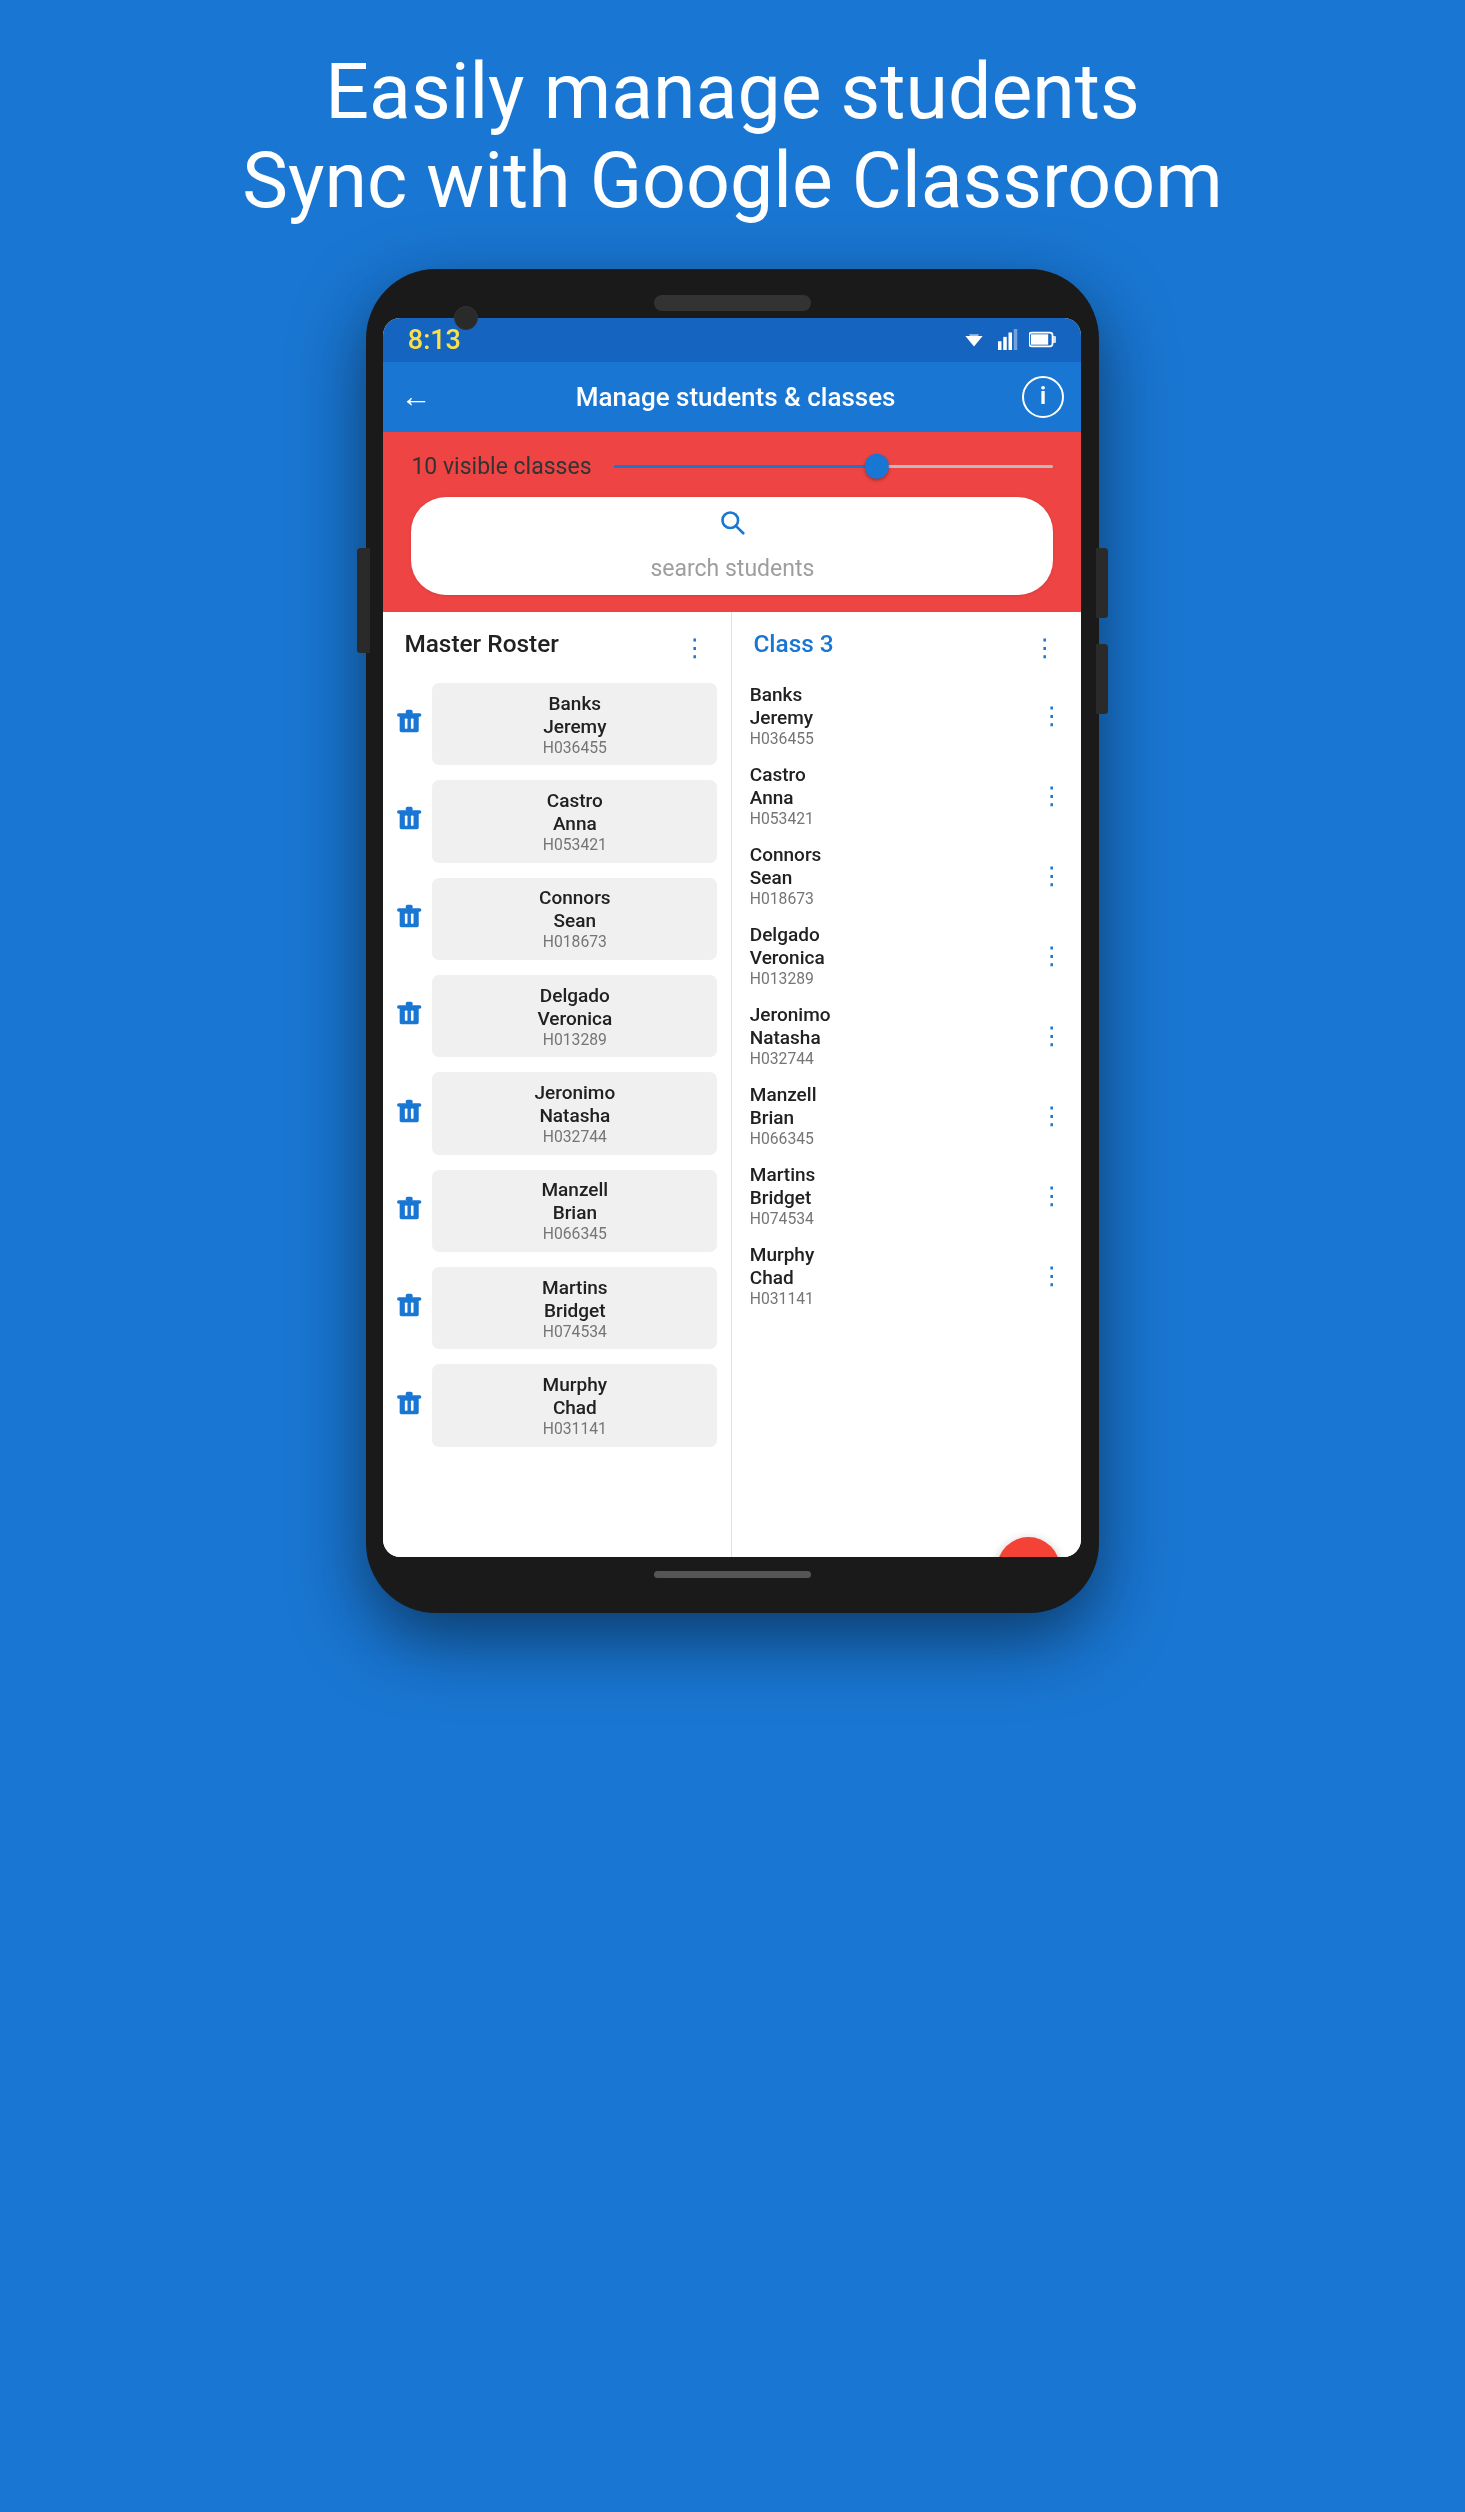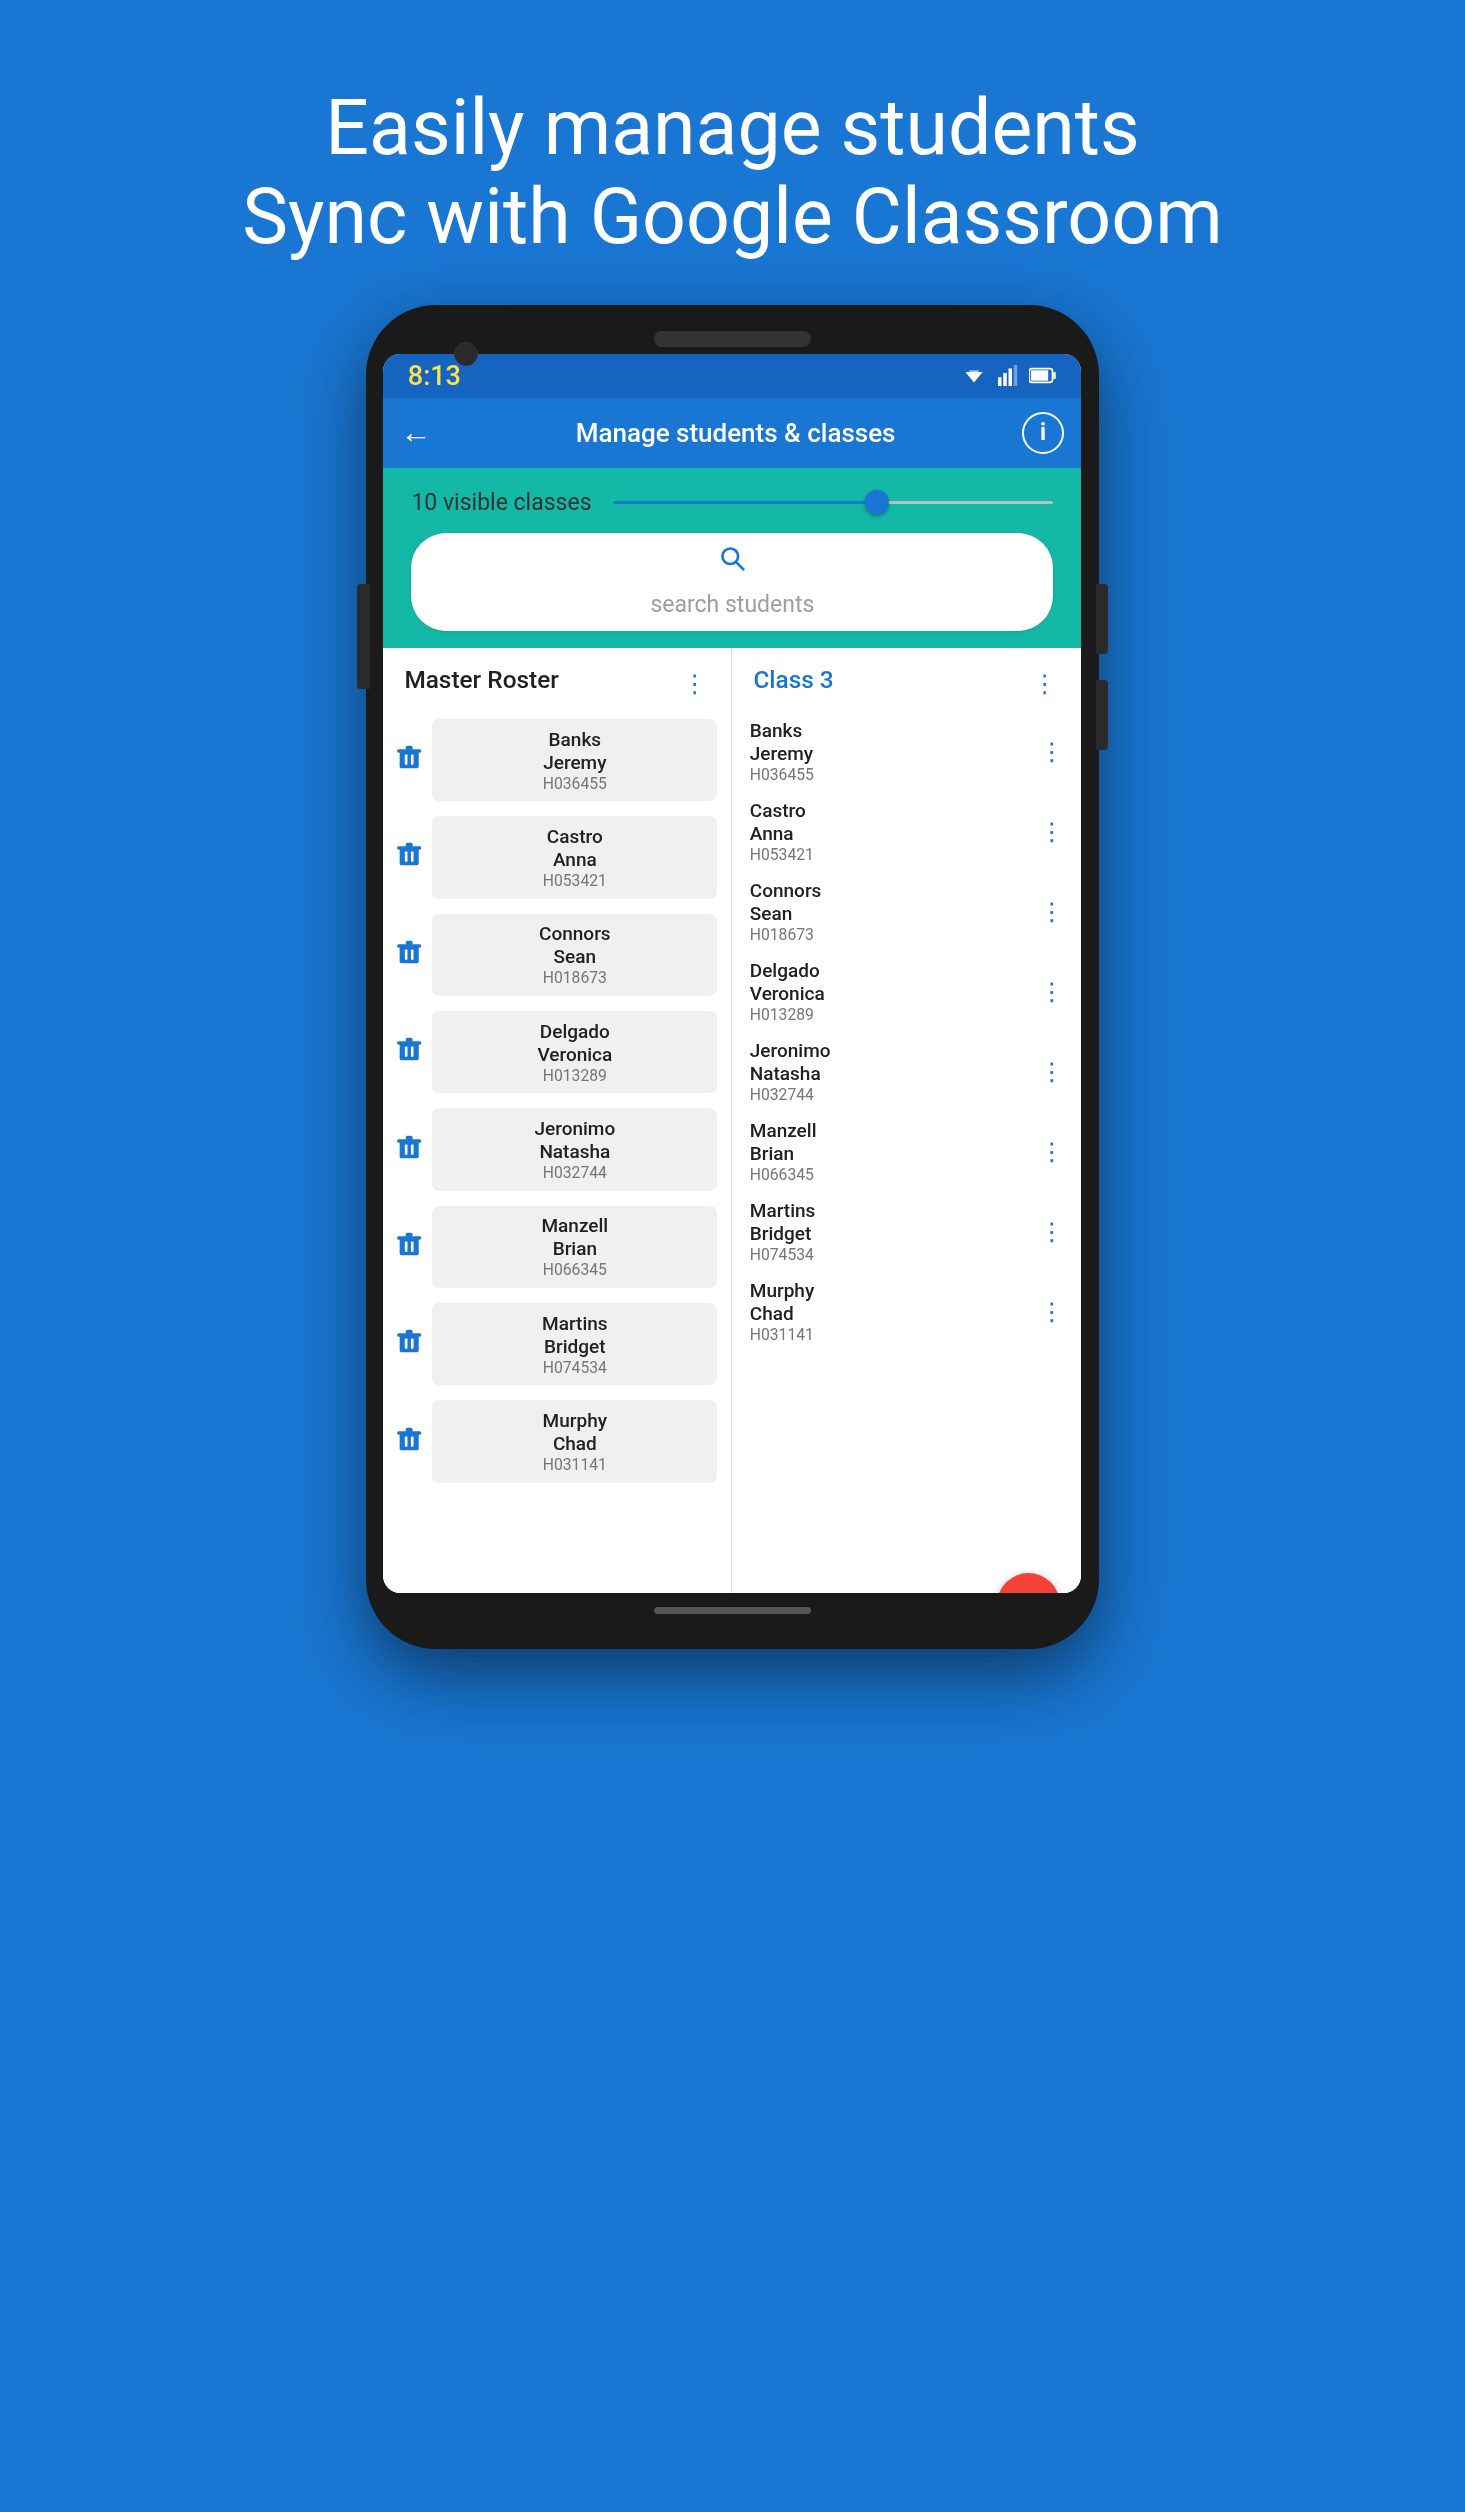--- a/index.html
+++ b/index.html
@@ -11,21 +11,21 @@
       display: flex;
       flex-direction: column;
       align-items: center;
       font-family: 'Roboto', Arial, sans-serif;
       overflow: hidden;
     }
 
     .hero-text {
       color: white;
       text-align: center;
-      margin-top: 84px;
+      margin-top: 48px;
       margin-bottom: 44px;
     }
 
     .hero-text h1 {
       font-size: 77px;
       font-weight: 400;
       line-height: 1.15;
     }
 
     
@@ -121,21 +121,21 @@
       border: 2.6px solid white;
       display: flex;
       align-items: center;
       justify-content: center;
       font-size: 23px;
       font-weight: bold;
     }
 
     
     .controls-area {
-      background: #14b8a6;
+      background: #ef4444;
       padding: 21px 28px 17.4px 28px;
     }
 
     .visible-classes-row {
       display: flex;
       align-items: center;
       gap: 21px;
       margin-bottom: 17.4px;
     }
 

